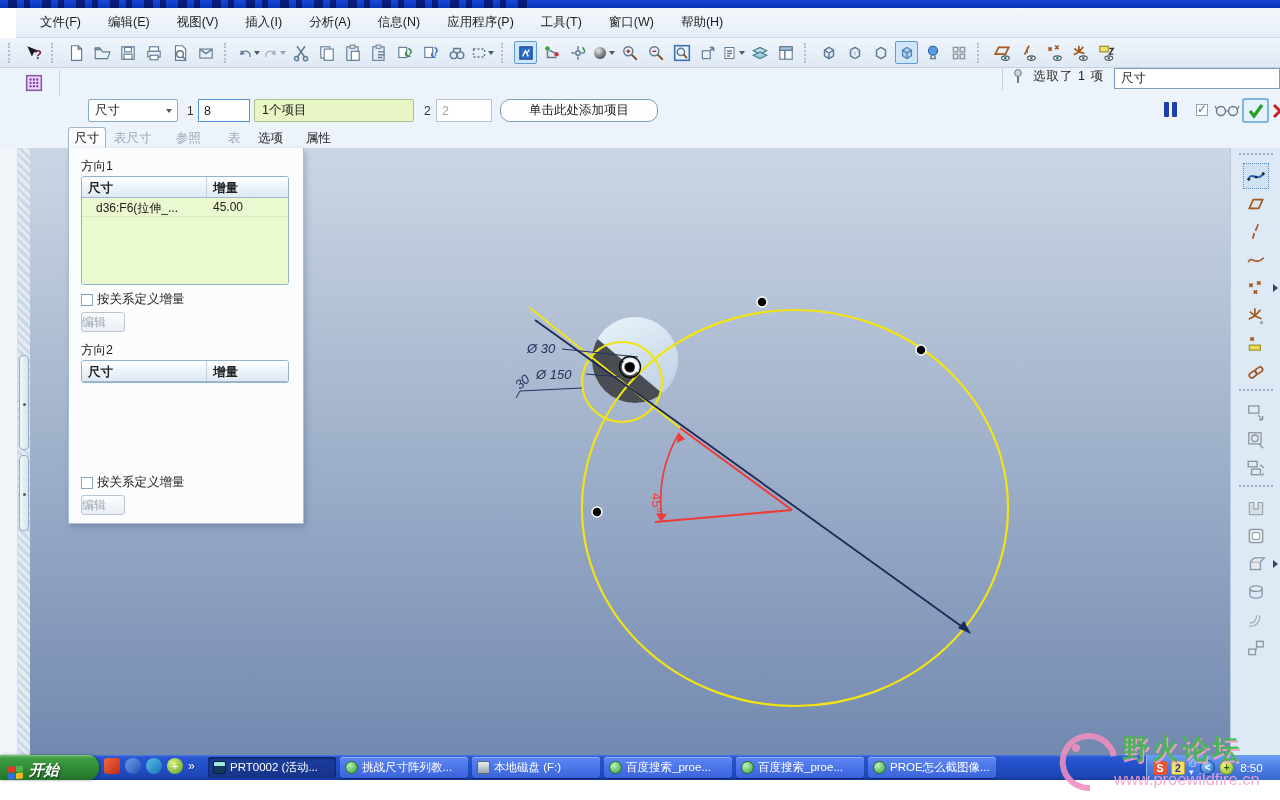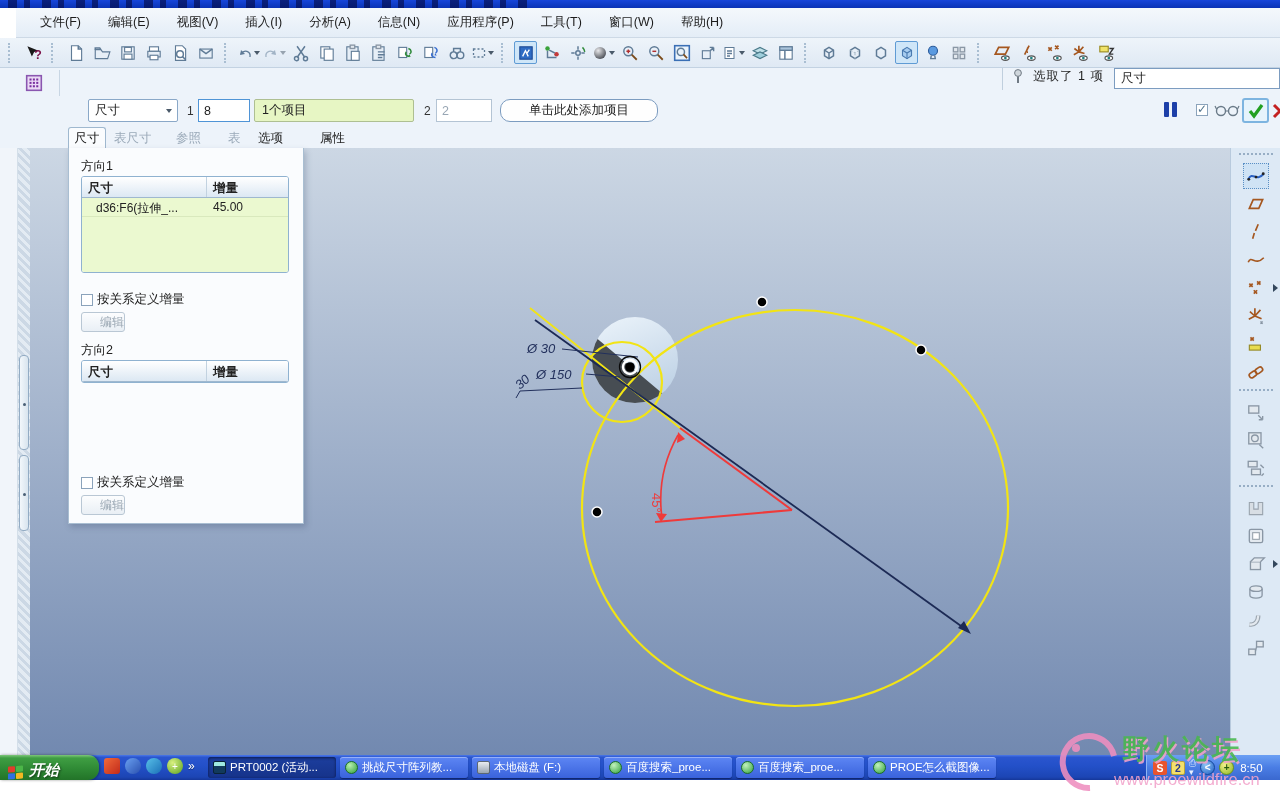--- a/index.html
+++ b/index.html
@@ -121,21 +121,21 @@
   .pthead .c1 { width:125px; border-right:1px solid #c2d2e0; }
   .ptbody { position:relative; }
   .ptbody.green { background:#ebf9d0; }
   .ptrow { display:flex; height:19px; border-bottom:1px solid #d9e9bd; }
   .ptrow span { padding:2px 6px; font-size:12px; color:#222; }
   .ptrow .c1 { width:125px; padding-left:14px; }
   .ptph { padding:4px 6px 0 14px; font-size:12.5px; color:#222; }
   .pcb { position:absolute; left:12px; display:flex; align-items:center; gap:4px; }
   .pbtn { position:absolute; left:12px; width:44px; height:20px; border:1px solid #b9c7d4;
     border-radius:3px; background:linear-gradient(180deg,#fcfdfe,#e9eff5); color:#9aa7b3;
-    font-size:12px; display:flex; align-items:center; justify-content:flex-end; }
+    font-size:12px; display:flex; align-items:center; justify-content:flex-start; }
 
   
   .taskbar { position:absolute; left:0; top:755px; width:1280px; height:25px;
     background:linear-gradient(180deg,#4d79e8 0%,#2a55cf 9%,#2350c8 45%,#1c45b4 88%,#15379a 100%);
     z-index:40; }
   .startbtn { position:absolute; left:0; top:0; width:99px; height:25px; border-radius:0 11px 11px 0;
     background:linear-gradient(180deg,#7ec77a 0%,#3f9e43 12%,#2f8a35 55%,#227328 100%);
     box-shadow:1px 0 3px rgba(0,0,0,.4); display:flex; align-items:flex-end; gap:5px; padding-left:8px; }
   .startbtn .txt { color:#fff; font-size:15px; font-weight:bold; font-style:italic;
     text-shadow:1px 1px 2px rgba(0,0,0,.5); }
@@ -543,21 +543,21 @@
   </div>
 
   <div class="tabsrow">
     <div class="tab-active">
         <span>尺寸</span>
       </div>
     <span class="tab-plain tab-dis" style="left:114px">表尺寸</span>
     <span class="tab-plain tab-dis" style="left:176px">参照</span>
     <span class="tab-plain tab-dis" style="left:228px">表</span>
     <span class="tab-plain" style="left:258px">选项</span>
-    <span class="tab-plain" style="left:320px">属性</span>
+    <span class="tab-plain" style="left:306px">属性</span>
   </div>
 
   <div class="main">
     <div class="gutter"></div>
     <div class="hatch">
       <div class="handle" style="left:1px;top:207px;height:95px">
           <i></i>
         </div>
       <div class="handle" style="left:1px;top:307px;height:76px">
           <i></i>
@@ -740,21 +740,21 @@
     </div>
   </div>
 
   <div class="panel">
     <span class="pl" style="top:10px">方向1</span>
     <div class="ptable" style="top:28px">
       <div class="pthead">
         <span class="c1">尺寸</span>
         <span>增量</span>
       </div>
-      <div class="ptbody green" style="height:74px">
+      <div class="ptbody green" style="height:86px">
         <div class="ptrow">
           <span class="c1">d36:F6(拉伸_...</span>
           <span>45.00</span>
         </div>
       </div>
     </div>
     <div class="pcb" style="top:143px">
       <span class="cb"></span>
       <span>按关系定义增量</span>
     </div>

